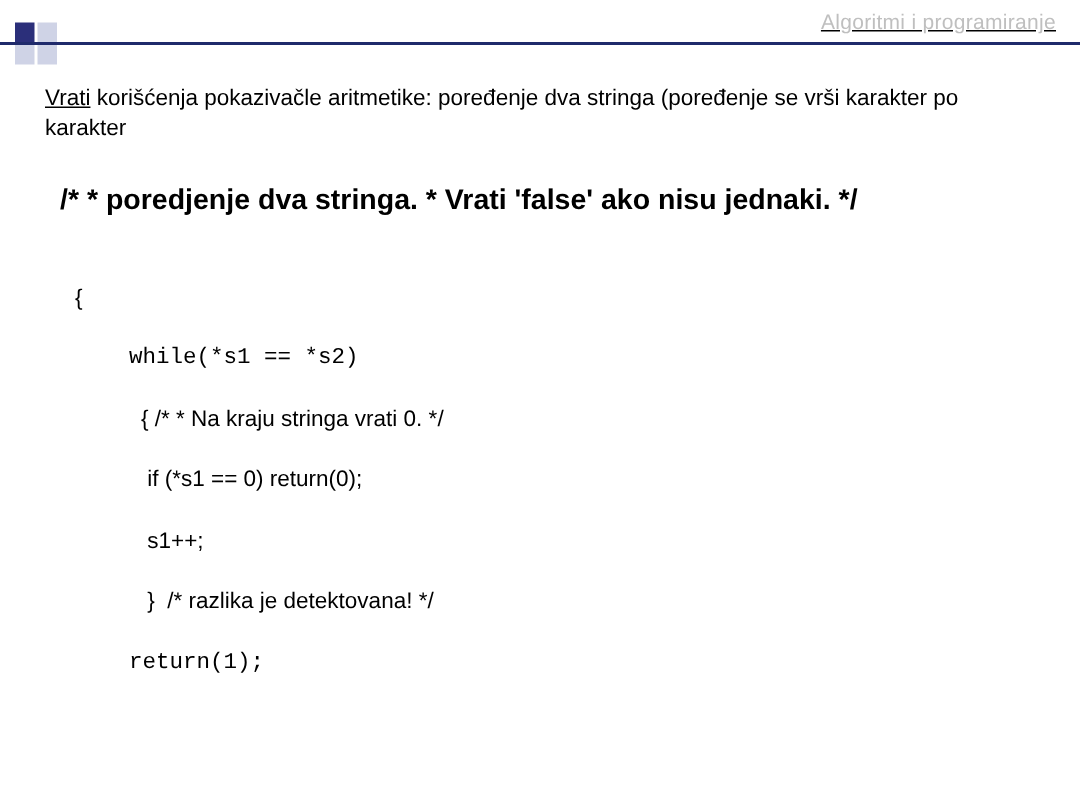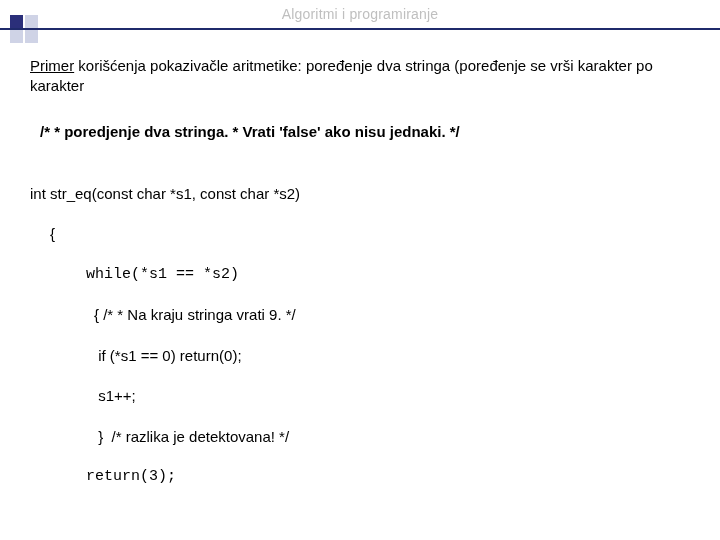--- a/index.html
+++ b/index.html
@@ -18,21 +18,22 @@
     height: 540px;
     box-sizing: border-box;
   }
   .header {
     position: absolute;
     top: 6px;
     right: 16px;
     left: 16px;
     display: flex;
     align-items: center;
-    justify-content: center;
+    justify-content: flex-end;
+    text-decoration: underline;
   }
   .header-title {
     font-size: 14px;
     color: #bfbfbf;
     font-weight: 400;
     letter-spacing: 0.2px;
   }
   .header-rule {
     position: absolute;
     top: 28px;
@@ -68,21 +69,21 @@
   .intro {
     font-size: 15px;
     line-height: 1.35;
   }
   .intro .lead {
     text-decoration: underline;
   }
   .comment-top {
     margin-top: 26px;
     margin-left: 10px;
-    font-size: 15px;
+    font-size: 19px;
     font-weight: 700;
   }
   .code {
     margin-top: 24px;
     font-size: 15px;
     line-height: 1.35;
     white-space: pre;
     font-family: Arial, Helvetica, sans-serif;
   }
   .indent1 { padding-left: 20px; }
@@ -101,31 +102,30 @@
   <div class="header-squares">
     <div class="sq1"></div>
     <div class="sq2"></div>
     <div class="sq3"></div>
     <div class="sq4"></div>
   </div>
 
   <div class="content">
 
     <div class="intro">
-      <span class="lead">Primer</span><span> korišćenja pokazivačle aritmetike: poređenje dva stringa (poređenje se vrši karakter po karakter</span>
+      <span class="lead">Vrati</span><span> korišćenja pokazivačle aritmetike: poređenje dva stringa (poređenje se vrši karakter po karakter</span>
     </div>
 
     <div class="comment-top">/* * poredjenje dva stringa. * Vrati 'false' ako nisu jednaki. */</div>
 
     <div class="code">
-<div>int str_eq(const char *s1, const char *s2)</div>
 <div class="indent1">{</div>
 <div class="indent2">while(*s1 == *s2)</div>
-<div class="indent3">{ /* * Na kraju stringa vrati 9. */</div>
+<div class="indent3">{ /* * Na kraju stringa vrati 0. */</div>
 <div class="indent3"> if (*s1 == 0) return(0);</div>
 <div class="indent3"> s1++;</div>
 <div class="indent3"> }  /* razlika je detektovana! */</div>
-<div class="indent2">return(3);</div>
+<div class="indent2">return(1);</div>
 
     </div>
 
   </div>
 </div>
 
 </body></html>

